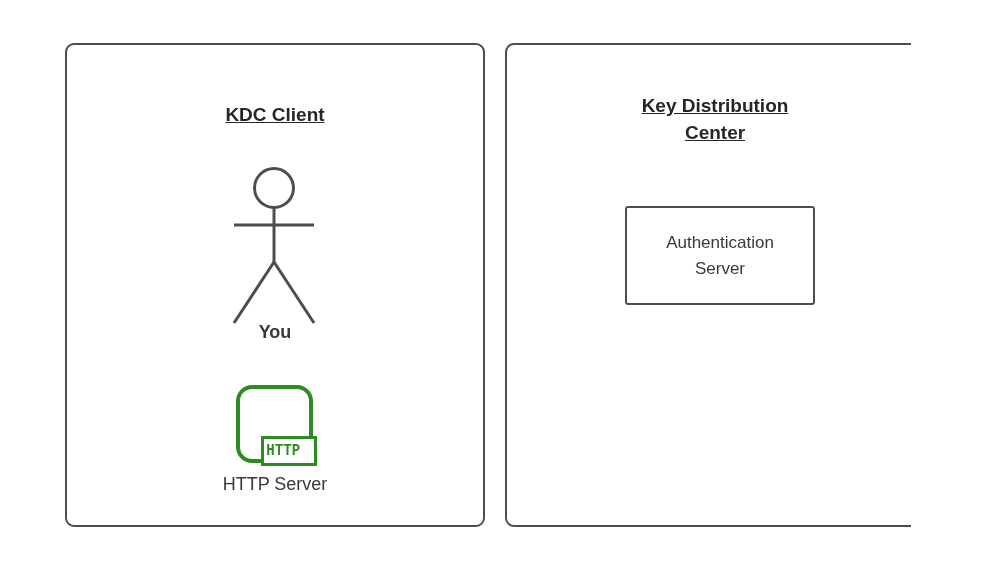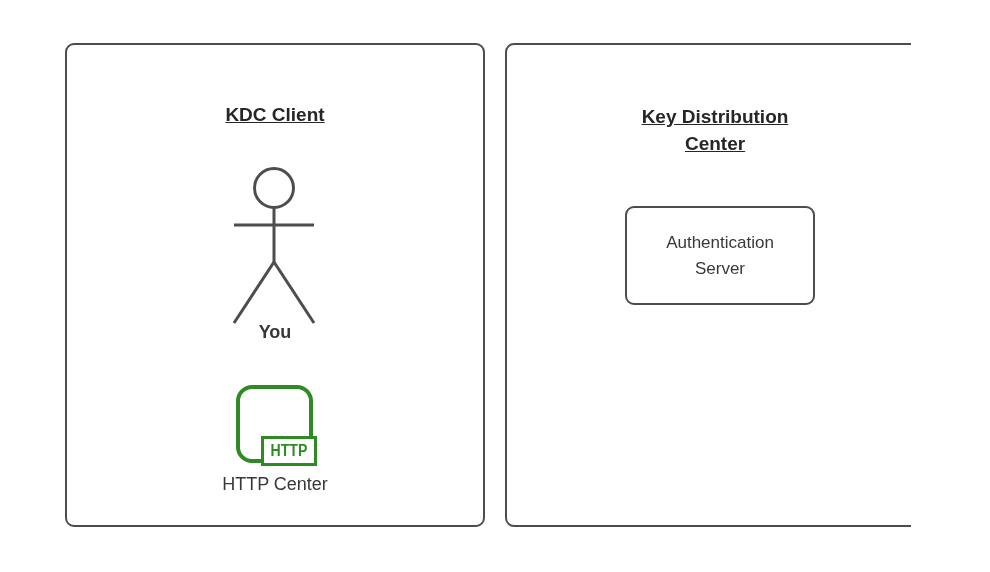--- a/index.html
+++ b/index.html
@@ -32,21 +32,21 @@
     position:absolute;
     left:0;right:0;
     text-align:center;
     font-size:19px;
     font-weight:bold;
     text-decoration:underline;
     color:var(--title-text);
     line-height:27px;
   }
   .panel.left .panel-title{top:56px;}
-  .panel.right .panel-title{top:43px;width:200px;margin:15px auto;}
+  .panel.right .panel-title{top:43px;width:200px;margin:4px auto;}
   .actor-svg{
     position:absolute;
     left:157px;top:115px;
     width:100px;height:172px;
   }
   .actor-svg *{stroke:var(--stroke);stroke-width:3;fill:none;}
   .actor-label{
     position:absolute;
     top:277px;left:0;right:0;
     text-align:center;
@@ -64,38 +64,39 @@
   }
   .http-badge{
     position:absolute;
     left:194px;top:391px;
     width:56px;height:30px;
     background:var(--background);
     border:3px solid var(--accent-green);
     color:var(--accent-green);
     font-size:16px;
     font-weight:bold;
-    display:flex;align-items:center;justify-content:center;
+    display:flex;align-items:center;
     letter-spacing:0px;
     transform:none;
+    font-family:Liberation Mono, monospace;
   }
   .http-badge span{display:inline-block;transform:scaleX(0.88);}
   .service-label{
     position:absolute;
     top:429px;left:0;right:0;
     text-align:center;
     font-size:18px;
     color:var(--label-text);
   }
   .inner-box{
     position:absolute;
     left:118px;
     width:190px;height:99px;
     border:2px solid var(--stroke);
-    border-radius:9px;
+    border-radius:3px;
     display:flex;align-items:center;justify-content:center;
     text-align:center;
     font-size:17px;
     line-height:26px;
     color:var(--label-text);
     padding:0 12px;
     background:var(--background);
   }
   .inner-box.auth{top:161px;}
   .inner-box.tgs{top:341px;}
@@ -117,21 +118,21 @@
     </svg>
 
     <div class="actor-label">You</div>
 
     <div class="http-square"></div>
 
     <div class="http-badge">
         <span>HTTP</span>
       </div>
 
-    <div class="service-label">HTTP Center</div>
+    <div class="service-label">HTTP Server</div>
   </section>
 
   <section class="panel right">
     <h2 class="panel-title">Key Distribution Center</h2>
 
     <div class="inner-box auth">
       <span>Authentication Server</span>
     </div>
 
   </section>

